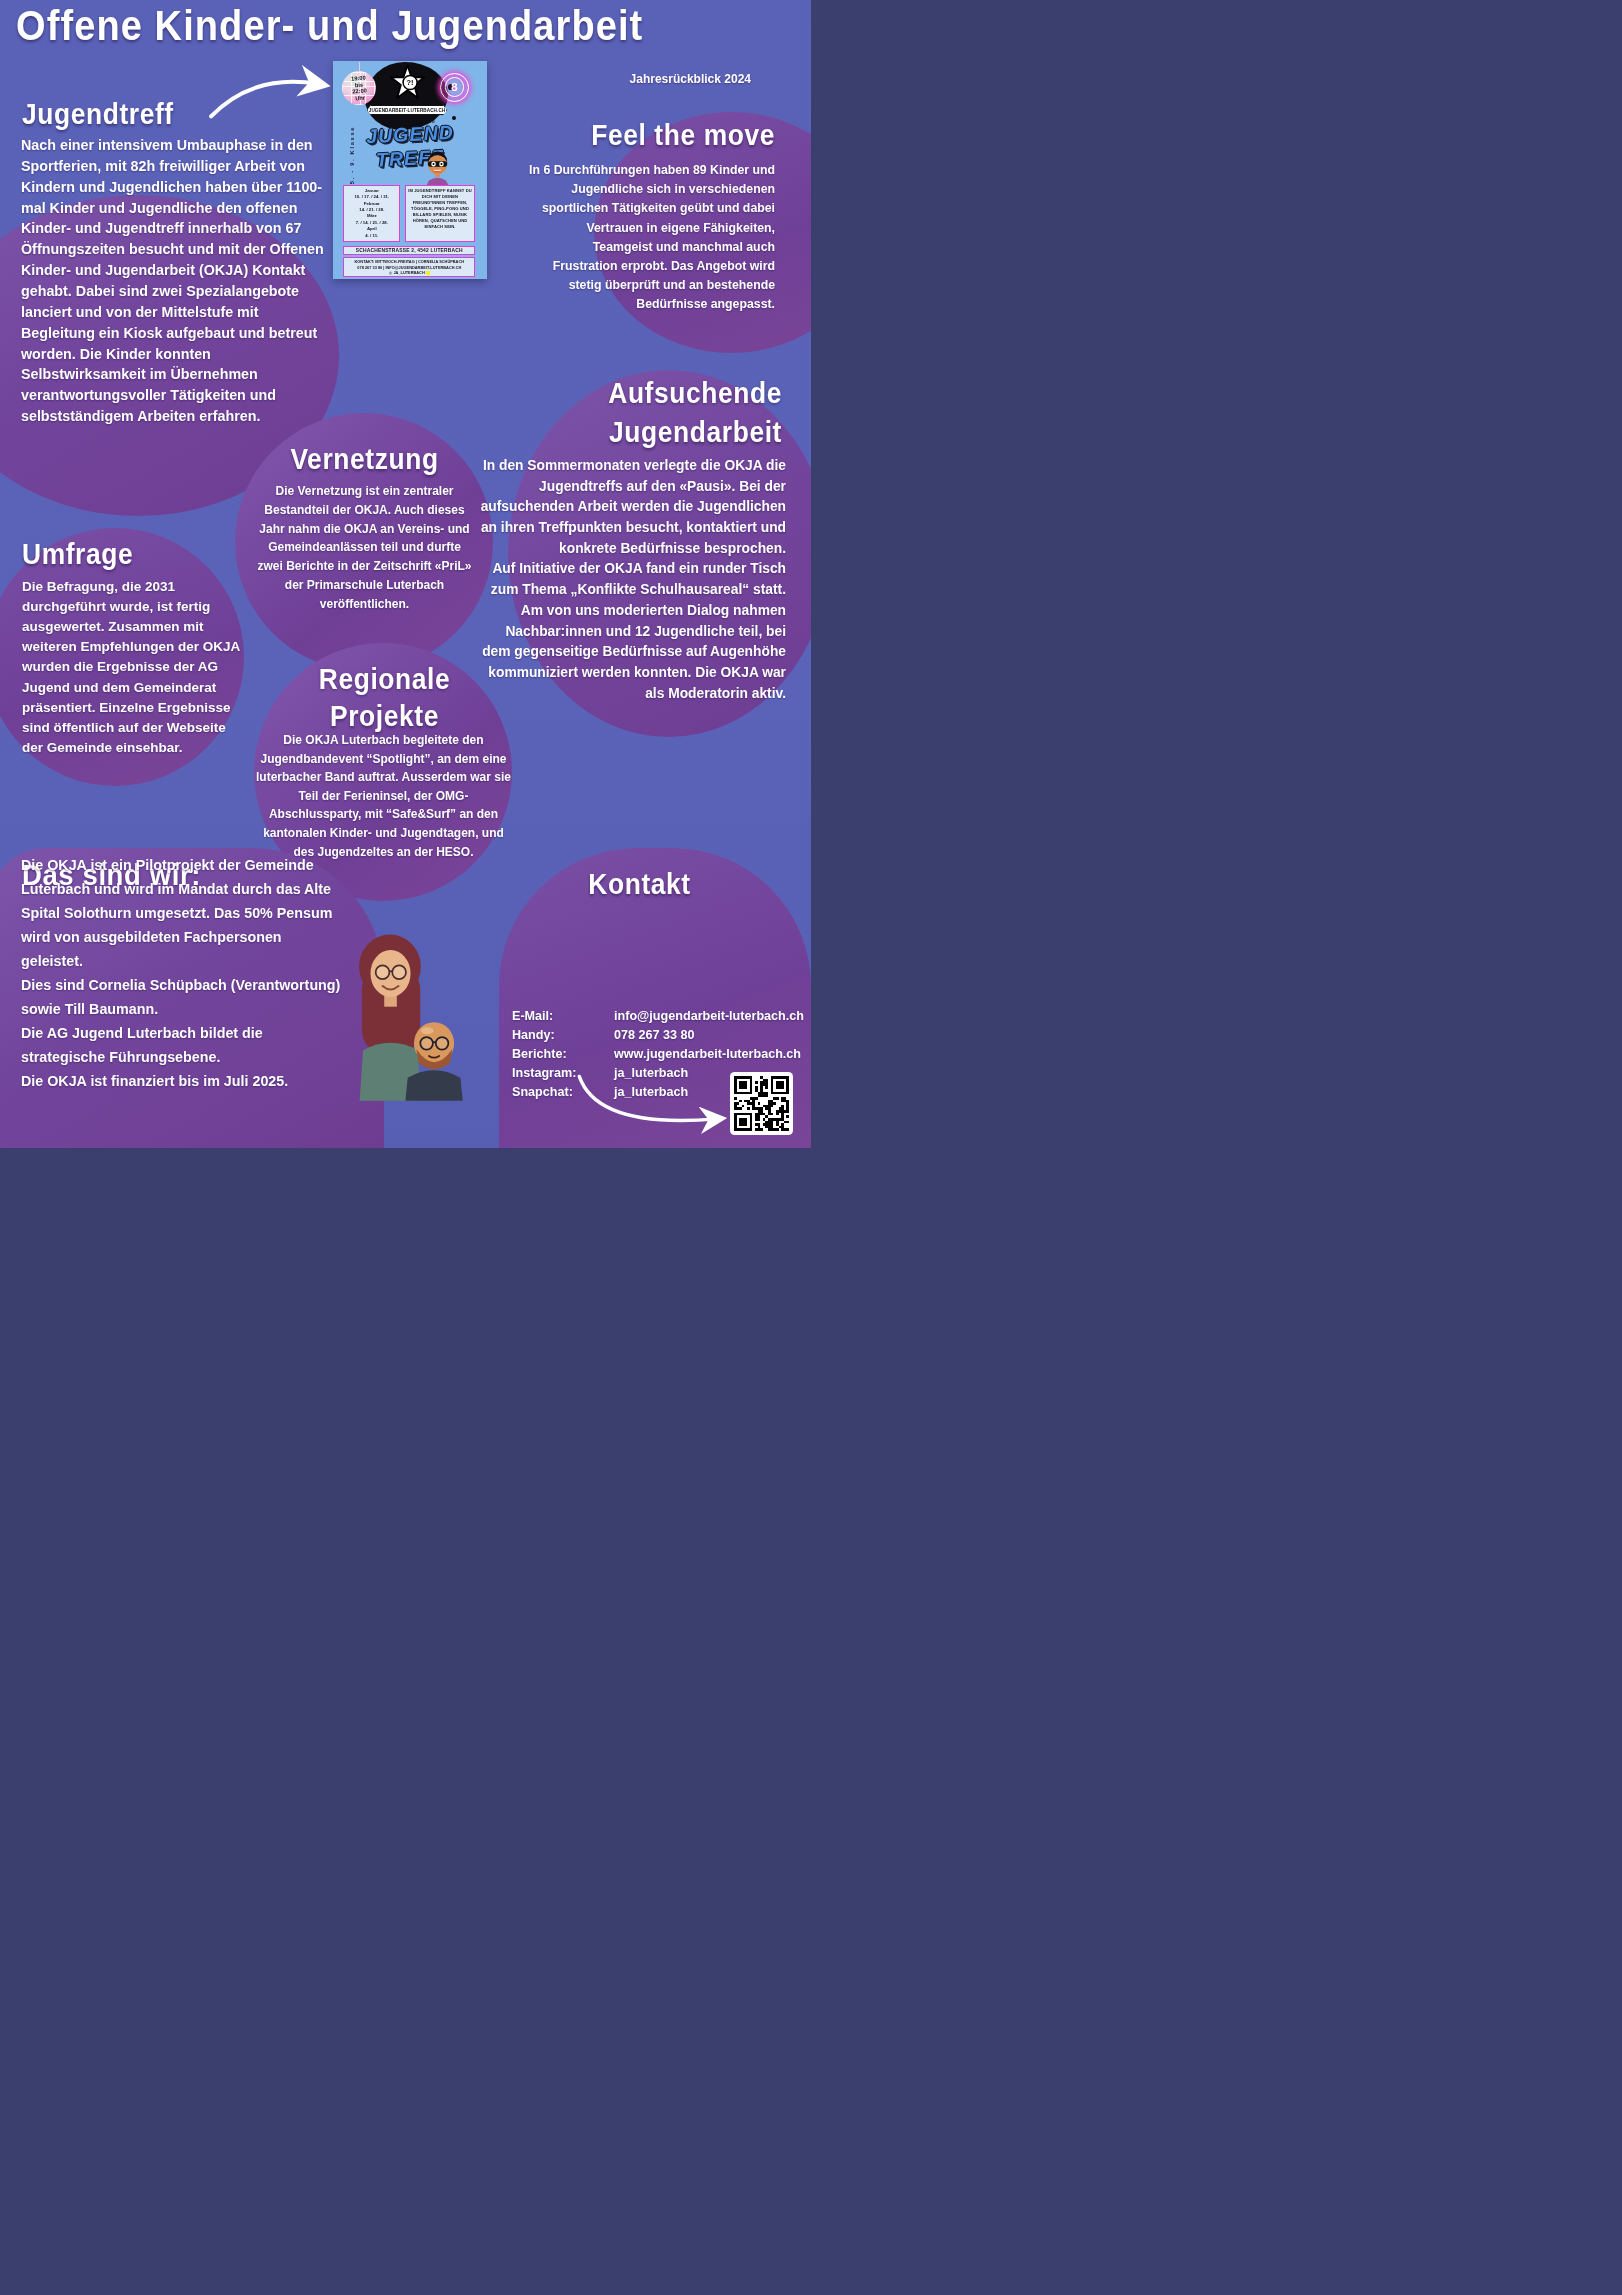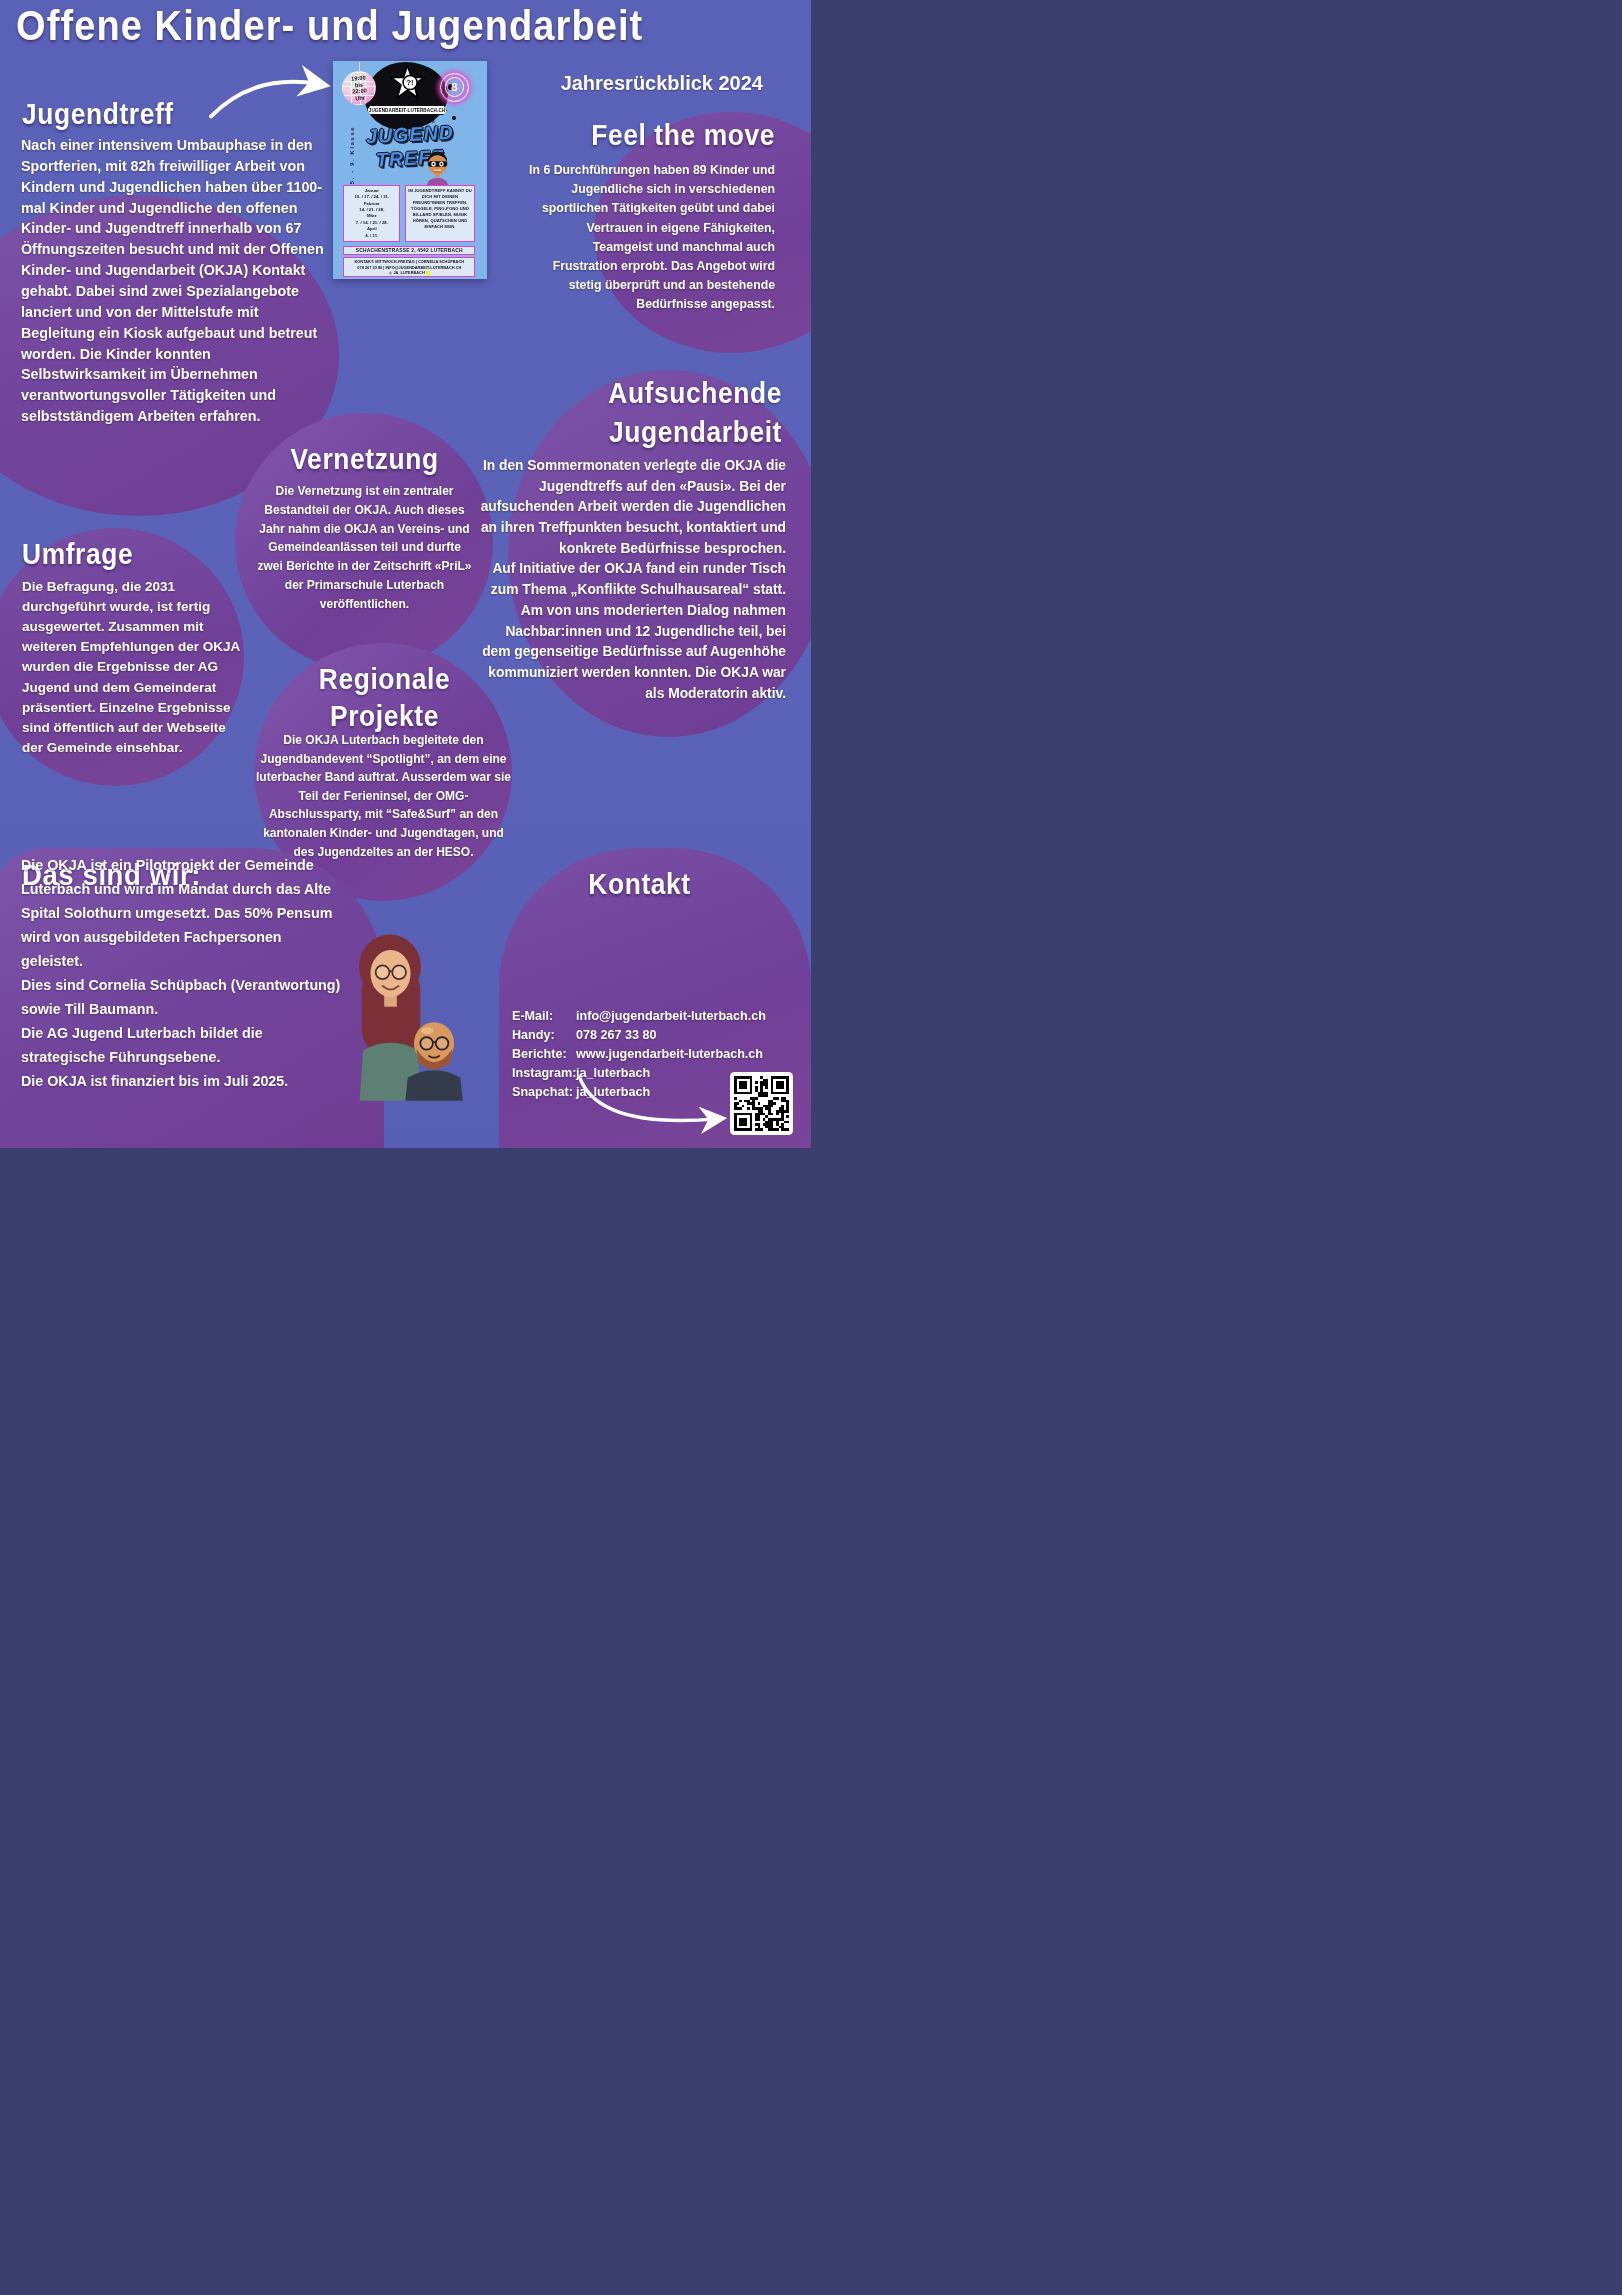--- a/index.html
+++ b/index.html
@@ -22,21 +22,21 @@
     transform:scaleY(1.1); transform-origin:top;
   }
   .txt {
     font-weight:bold; color:#fff;
     text-shadow:0 1.1px 1.7px rgba(30,15,70,.45);
   }
   .pre { white-space:pre-line; }
   .abs { position:absolute; }
 
   #title { left:16px; top:3.4px; width:782px; font-size:38px; letter-spacing:1.1px; }
-  #year  { top:72px; right:48px; font-size:20px; }
+  #year  { top:72px; right:60px; font-size:12px; }
 
   
   .flyer { left:333px; top:61px; width:154px; height:218px; background:#7fb5e8;
            box-shadow:0 2.9px 8px rgba(0,0,20,.3); overflow:hidden; }
   .splat { position:absolute; left:32px; top:1.1px; width:83px; height:68px; background:#0d0d12; border-radius:48% 52% 55% 45%/55% 48% 52% 45%; }
   .splat-dot { position:absolute; background:#0d0d12; border-radius:50%; }
   .star-logo { position:absolute; left:56px; top:3.4px; width:37px; height:37px; }
   .fl-banner { position:absolute; left:34px; top:44px; width:80px; height:10.3px; background:#fff; border:1.1px solid #101016;
                clip-path:polygon(0 50%,5% 0,95% 0,100% 50%,95% 100%,5% 100%);
                display:flex; align-items:center; justify-content:center;
@@ -87,21 +87,21 @@
   #umf-h  { left:22px; top:538px; font-size:26.4px; }
   #umf-b  { left:22px; top:577px; width:228px; font-size:13.5px; line-height:1.49; }
   #reg-h  { left:261px; top:660px; width:247px; text-align:center; font-size:26.4px; line-height:1.3; }
   #reg-b  { left:254px; top:731px; width:259px; font-size:12px; line-height:1.55; text-align:center; }
   #dsw-h  { left:22px; top:857px; font-size:27.5px; }
   #dsw-b  { left:21px; top:853px; width:323px; font-size:14.3px; line-height:1.68; }
   #kon-h  { left:539px; top:868px; width:201px; text-align:center; font-size:26.4px; }
   #kon-i  { left:504px; top:912px; width:274px; font-size:13.2px; line-height:1.55; text-align:center; }
   #kon-rows { left:512px; top:1009px; }
   .krow { display:flex; font-size:12.6px; line-height:15px; margin-bottom:4px; }
-  .krow .lbl { width:64px; }
+  .krow .lbl { width:102px; }
   .krow .val { white-space:nowrap;text-align:center; }
 
   #photo { left:347px; top:925px; width:126px; height:176px; }
   #qr { left:730px; top:1072px; width:63px; height:63px; background:#fff; border-radius:4.6px; padding:4px; }
   #arrows { left:0; top:0; width:811px; height:1148px; pointer-events:none; }
 </style>
 </head>
 <body>
 
 <div class="poster">

